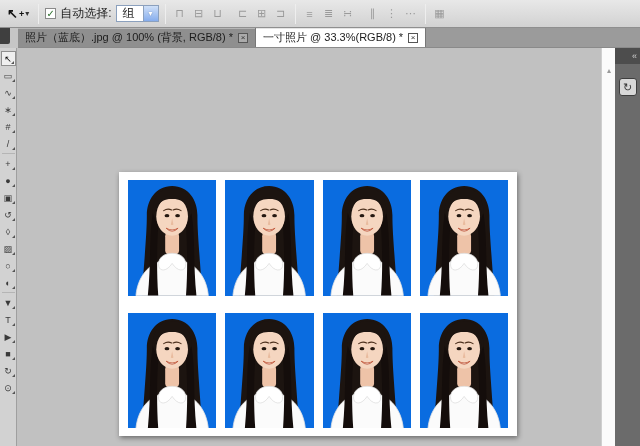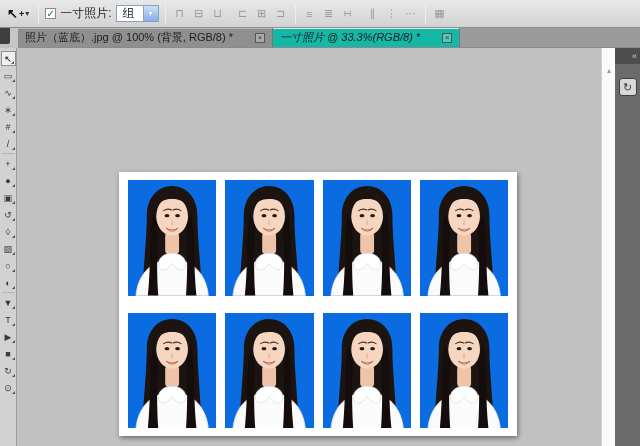--- a/index.html
+++ b/index.html
@@ -30,24 +30,24 @@
   .icon-row{ display:flex; align-items:center; gap:3px; }
   .gicon{ width:16px; height:16px; display:flex; align-items:center; justify-content:center;
     color:#9a9a9a; font-size:11px; }
   .gicon.sub-gap{ margin-left:6px; }
 
   
   .tab-row{ position:absolute; left:0; top:28px; width:640px; height:20px; display:flex; }
   .panel-stub{ width:10px; height:16px; background:#3f3f3f; border-radius:0 0 2px 0; }
   .stub-gap{ width:8px; background:#c6c6c6; }
   .tab-strip{ flex:1; background:#9b9b9b; border-bottom:1px solid #8a8a8a; display:flex; align-items:stretch; }
-  .doc-tab{ display:flex; align-items:center; gap:22px; padding:0 7px; font-size:11px; color:#1c1c1c;
+  .doc-tab{ display:flex; align-items:center; gap:5px; padding:0 7px; font-size:11px; color:#1c1c1c;
     border-right:1px solid #777; white-space:nowrap; }
   .doc-tab.inactive{ background:#8f8f8f; box-shadow:inset 0 1px 0 #b5b5b5; }
-  .doc-tab.active{ background:#14b8a6; box-shadow:inset 0 1px 0 #e5e5e5;font-style:italic; }
+  .doc-tab.active{ background:#ffffff; box-shadow:inset 0 1px 0 #e5e5e5; }
   .tab-close{ width:10px; height:10px; border:1px solid #555; color:#333; font-size:8px; line-height:8px;
     text-align:center; background:rgba(255,255,255,.25); }
 
   
   .main{ position:absolute; left:0; top:48px; width:640px; height:398px; display:flex; }
 
   .tools-panel{ width:17px; background:#d2d2d2; border-right:1px solid #9f9f9f; padding-top:2px;
     display:flex; flex-direction:column; align-items:center; }
   .tool{ position:relative; width:15px; height:15px; margin:1px 0; display:flex; align-items:center; justify-content:center;
     font-size:9px; color:#3a3a3a; }
@@ -84,21 +84,21 @@
   <div class="options-bar">
     <div class="tool-badge">
       <span class="mv">↖</span>
       <span class="plus">+</span>
       <span class="drop">▾</span>
     </div>
     <div class="obar-sep"></div>
 
     <div class="chk-group">
       <span class="checkbox">✓</span>
-      <span>一寸照片:</span>
+      <span>自动选择:</span>
       <span class="dropdown">
         <span class="dd-text">组</span>
         <span class="dd-btn">▼</span>
       </span>
     </div>
 
 
     <div class="obar-sep"></div>
     <div class="icon-row" id="align-icons">
         <span class="gicon">⊓</span>

